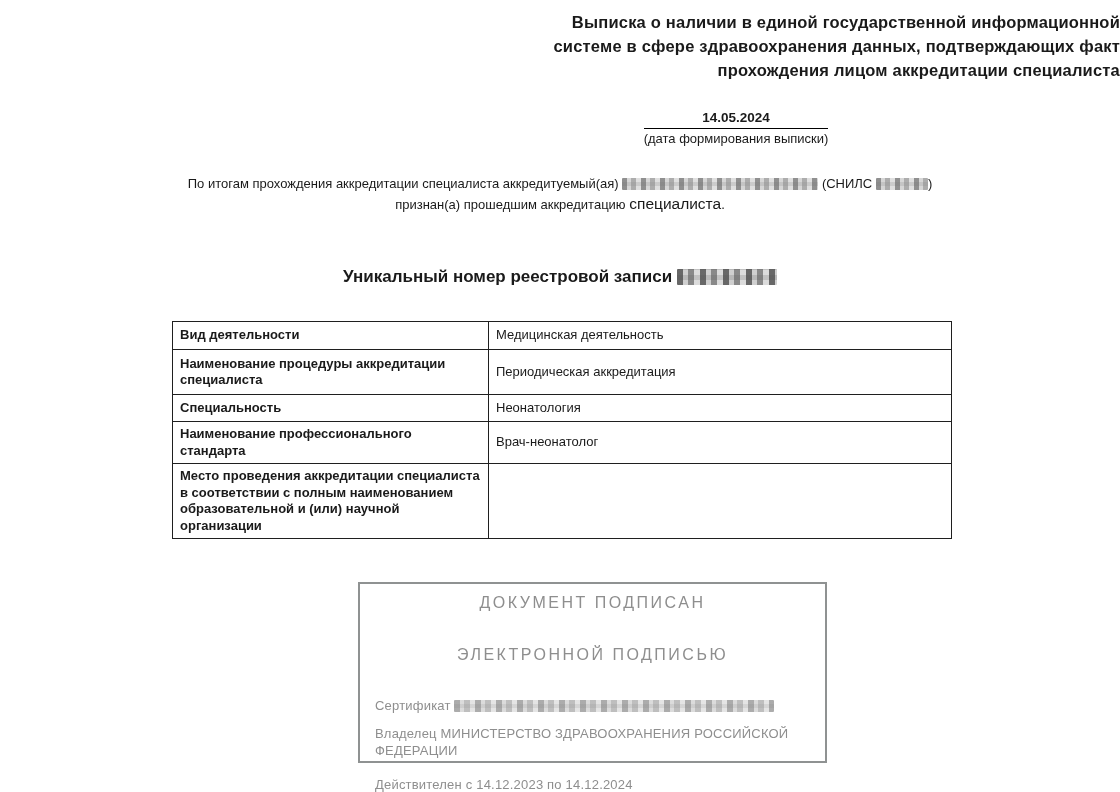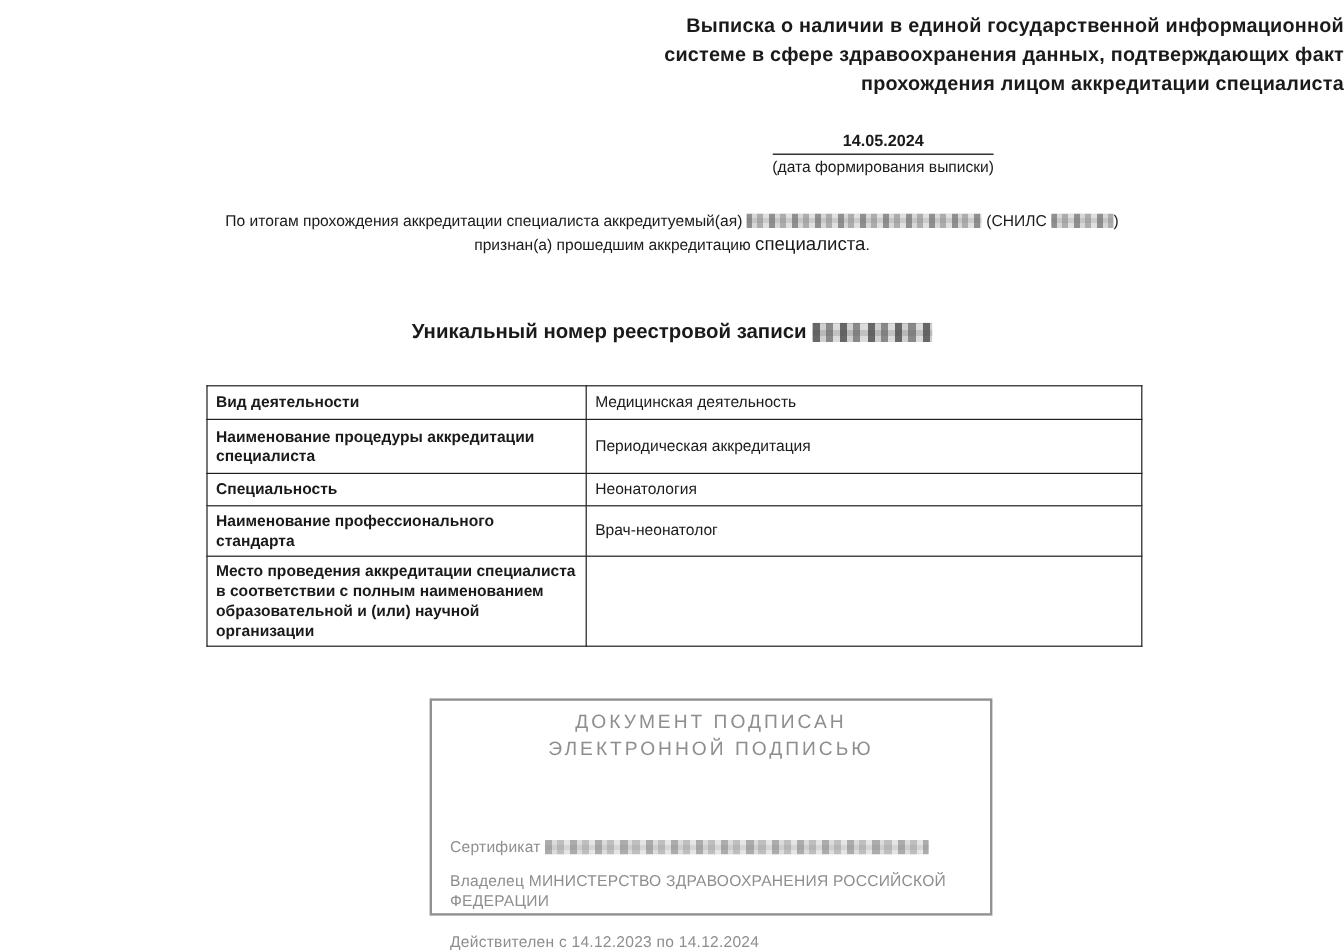--- a/index.html
+++ b/index.html
@@ -52,21 +52,21 @@
   .acc-table tr.r3 td{height:18px;}
   .acc-table tr.r4 td{height:18px;}
   .acc-table tr.r5 td{height:57px;margin-top:16px;}
   .acc-table tr.r6 td{height:24px;}
   
   .sig-box{position:absolute;top:559px;left:358px;width:469px;height:181px;
     box-sizing:border-box;border:2px solid #8f9292;color:#8e8e8e;margin-top:23px;}
   .sig-title{position:absolute;left:0;width:100%;text-align:center;
     font-size:16px;letter-spacing:2.5px;white-space:nowrap;}
   .sig-title.t1{top:10px;}
-  .sig-title.t2{top:32px;}
+  .sig-title.t2{top:62px;}
   .sig-row{position:absolute;left:15px;font-size:13px;letter-spacing:.2px;}
   .sig-cert{top:114px;}
   .sig-owner{top:141px;max-width:432px;line-height:17px;}
   .sig-valid{top:193px;}
 </style>
 </head>
 <body>
 
 <div class="page">
 

